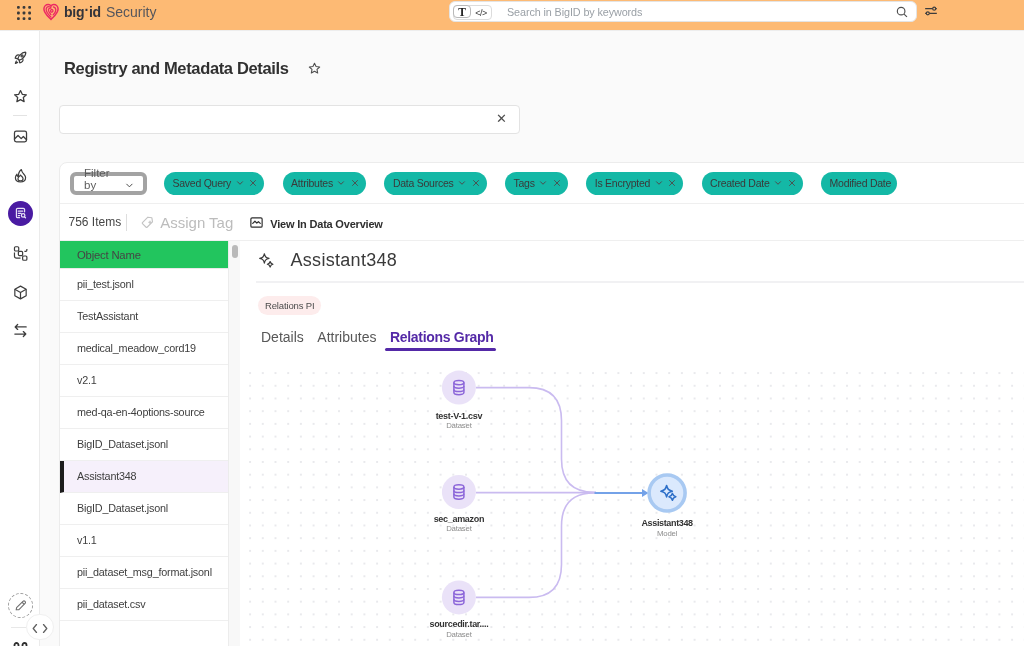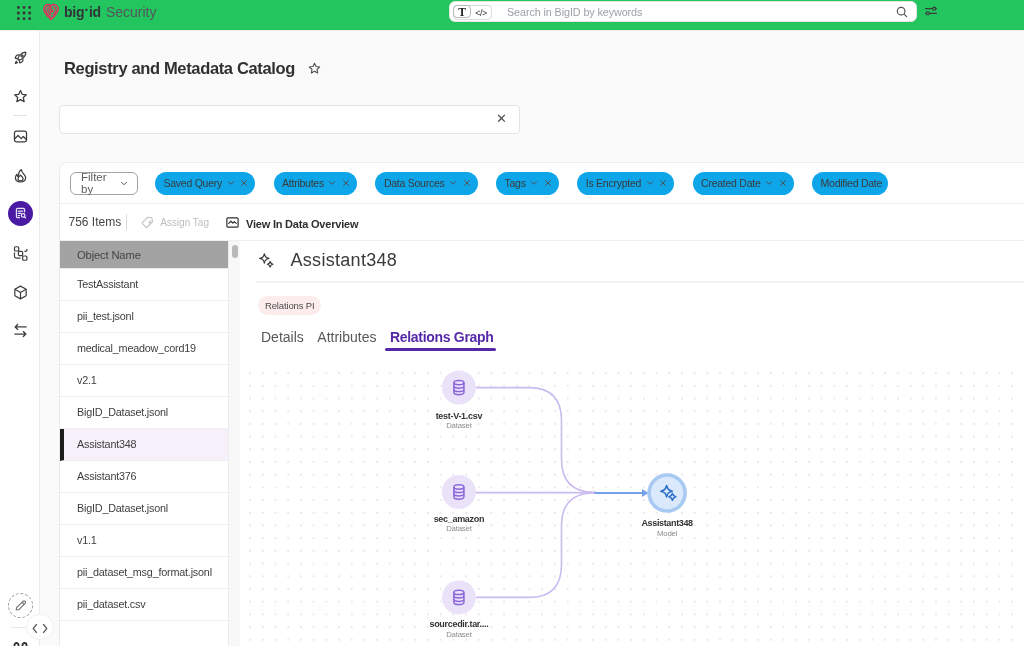--- a/index.html
+++ b/index.html
@@ -1,21 +1,21 @@
 <!DOCTYPE html>
 <html><head>
 <meta charset="utf-8">
 <style>
 * { margin:0; padding:0; box-sizing:border-box; }
 html,body { width:1024px; height:646px; overflow:hidden; background:#fafafa;
   font-family:"Liberation Sans", sans-serif; }
 
 
 #topbar { position:absolute; left:0; top:0; width:1024px; height:31px;
-  background:#22c55e; border-bottom:1px solid #ededed; z-index:30; }
+  background:#fdba74; border-bottom:1px solid #ededed; z-index:30; }
 #gridicon { position:absolute; left:16px; top:5px; }
 #logo { position:absolute; left:41px; top:2px; }
 #logotext { position:absolute; left:64px; top:3.5px; font-size:14px; font-weight:700;
   color:#33343a; letter-spacing:-0.2px;}
 #logotext .sec { font-weight:400; color:#55565c; margin-left:5px; letter-spacing:0;}
 #searchbar { position:absolute; left:449px; top:1px; width:468px; height:21px;
   background:#fff; border:1px solid #e4e4e4; border-radius:6px; }
 #seg { position:absolute; left:3px; top:2.5px; height:15px; width:39px;
   border:1px solid #dcdcdc; border-radius:4px; display:flex; }
 #seg .t { width:18px; height:100%; border:1px solid #b9b9b9; border-radius:4px;
@@ -45,41 +45,41 @@
 #tstar { position:absolute; left:307px; top:60.5px; }
 #searchinput { position:absolute; left:58.5px; top:105px; width:461.5px; height:29px;
   background:#fff; border:1px solid #e3e3e3; border-radius:4px; }
 #six { position:absolute; left:496px; top:111px; font-size:13px; color:#4d4d4d; }
 
 
 #card { position:absolute; left:58.5px; top:162px; width:975px; height:492px;
   background:#fff; border:1px solid #ececec; border-top-left-radius:8px; }
 #toolbar { position:absolute; left:0; top:0; width:100%; height:41px;
   border-bottom:1px solid #efefef; display:flex; align-items:center; padding-left:10.5px; }
-#filterby { width:68px; height:23px; border:1px solid #a3a3a3; border-radius:6px;
-  display:flex; align-items:center; padding:0 8px 0 10px; margin-right:17px;
+#filterby { width:77px; height:23px; border:4px solid #a3a3a3; border-radius:6px;
+  display:flex; align-items:flex-end; padding:0 8px 0 10px; margin-right:17px;
   color:#5d5d5d; font-size:11.5px; flex:none;}
 #filterby .chev { margin-left:auto; }
-.chip { height:23px; background:#0ea5e9; border-radius:12px; display:flex;
+.chip { height:23px; background:#14b8a6; border-radius:12px; display:flex;
   align-items:center; padding:0 6px 0 8.5px; margin-right:18.5px; flex:none;
   font-size:10.5px; letter-spacing:-0.25px; color:#3a3a3a; font-weight:400; white-space:nowrap;}
 .chip svg { margin-left:3.5px; }
 #itemsrow { position:absolute; left:0; top:41px; width:100%; height:37px;
   border-bottom:1px solid #efefef; display:flex; align-items:center; }
 #itemsrow .cnt { margin-left:9px; font-size:12px; color:#454545; }
 #itemsrow .vd { width:1px; height:17px; background:#dedede; margin:0 13px 0 5px; }
-#assign { display:flex; align-items:center; color:#bcbcbc; font-size:10px; }
+#assign { display:flex; align-items:center; color:#bcbcbc; font-size:15px; }
 #assign svg { margin-right:5px; }
 #viewov { display:flex; align-items:flex-end; color:#2f2f2f; font-size:11px;
   font-weight:700; margin-left:16px; letter-spacing:-0.2px; }
 #viewov svg { margin-right:6px; }
 
 
 #list { position:absolute; left:0; top:78px; width:168.5px; height:414px; }
-#lhead { height:28px; background:#a3a3a3; border-bottom:1px solid #e9e9e9;
+#lhead { height:28px; background:#22c55e; border-bottom:1px solid #e9e9e9;
   font-size:11.3px; color:#454545; line-height:28px; padding-left:17.5px; letter-spacing:-0.2px; }
 .lrow { height:32px; border-bottom:1px solid #efefef; font-size:10.8px; color:#3e3e3e;
   line-height:31px; padding-left:17.5px; white-space:nowrap; overflow:hidden; letter-spacing:-0.2px; }
 .lrow.sel { background:#f6f0fb; border-left:4px solid #1c1c1c; padding-left:13.5px; }
 #sbtrack { position:absolute; left:168.5px; top:78px; width:12px; height:414px;
   background:#f8f8f8; border-left:1px solid #ececec;}
 #sbthumb { position:absolute; left:2.5px; top:4px; width:6px; height:13px;
   background:#b9b9b9; border-radius:3px; }
 
 
@@ -192,21 +192,21 @@
   <svg id="botcut" width="15" height="8" viewBox="0 0 15 8" fill="none" stroke="#2e2e2e" stroke-width="1.8">
     <path d="M1.5 8 L1.5 3 C1.5 1.9 2.4 1 3.5 1 C4.6 1 5.5 1.9 5.5 3 L5.5 8"></path>
     <path d="M9.5 8 L9.5 3 C9.5 1.9 10.4 1 11.5 1 C12.6 1 13.5 1.9 13.5 3 L13.5 8"></path>
   </svg>
 </div>
 <div id="collapse"><svg width="16" height="9" viewBox="0 0 16 9" style="margin-top:8.5px" fill="none" stroke="#606060" stroke-width="1.25" stroke-linecap="round" stroke-linejoin="round">
       <path d="M4.5 0.5 L1.2 4.5 L4.5 8.5 M11.5 0.5 L14.8 4.5 L11.5 8.5"></path>
     </svg></div>
 <div style="position:absolute;left:11px;top:627px;width:15px;border-top:1px solid #e8e8e8;z-index:24;"></div>
 
-<div id="title">Registry and Metadata Catalog</div>
+<div id="title">Registry and Metadata Details</div>
 <svg id="tstar" width="15" height="15" viewBox="0 0 24 24" fill="none" stroke="#4d4d4d" stroke-width="1.7" stroke-linejoin="round">
   <path d="M12 3.6 L14.5 8.9 L20.3 9.6 L16 13.5 L17.1 19.2 L12 16.4 L6.9 19.2 L8 13.5 L3.7 9.6 L9.5 8.9 Z"></path>
 </svg>
 <div id="searchinput"></div>
 <div id="six">✕</div>
 
 <div id="card">
   <div id="toolbar">
     <div id="filterby">Filter by
       <svg class="chev" width="11" height="11" viewBox="0 0 24 24" fill="none" stroke="#4c4c4c" stroke-width="2.2" stroke-linecap="round">
@@ -278,27 +278,27 @@
     <div id="viewov">
       <svg width="15" height="15" viewBox="0 0 24 24" fill="none" stroke="#2f2f2f" stroke-width="1.9" stroke-linejoin="round" stroke-linecap="round">
         <rect x="3" y="4.5" width="18" height="15" rx="2"></rect>
         <path d="M6 13.5 L9.5 10 L12.5 13 L15 10.5 L18 13.5"></path>
       </svg>
       View In Data Overview
     </div>
   </div>
   <div id="list">
     <div id="lhead">Object Name</div>
+    <div class="lrow">pii_test.jsonl</div>
     <div class="lrow">TestAssistant</div>
-    <div class="lrow">pii_test.jsonl</div>
     <div class="lrow">medical_meadow_cord19</div>
     <div class="lrow">v2.1</div>
+    <div class="lrow">med-qa-en-4options-source</div>
     <div class="lrow">BigID_Dataset.jsonl</div>
     <div class="lrow sel">Assistant348</div>
-    <div class="lrow">Assistant376</div>
     <div class="lrow">BigID_Dataset.jsonl</div>
     <div class="lrow">v1.1</div>
     <div class="lrow">pii_dataset_msg_format.jsonl</div>
     <div class="lrow">pii_dataset.csv</div>
   </div>
   <div id="sbtrack">
       <div id="sbthumb"></div>
     </div>
 
   <div id="detail">

